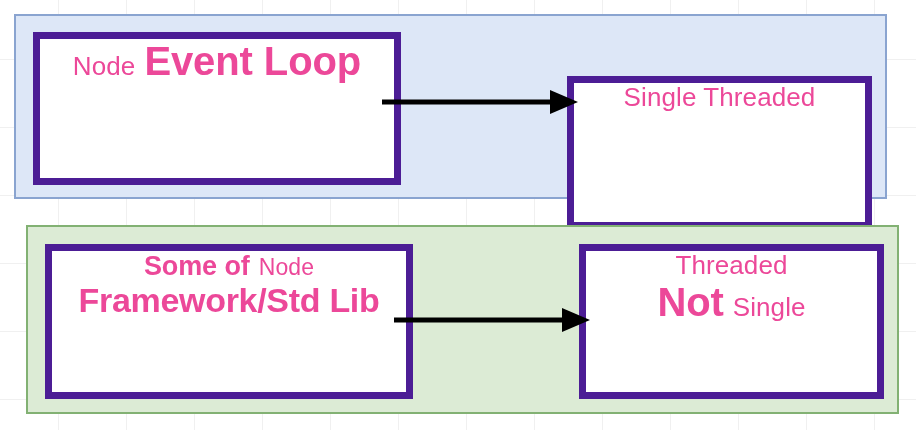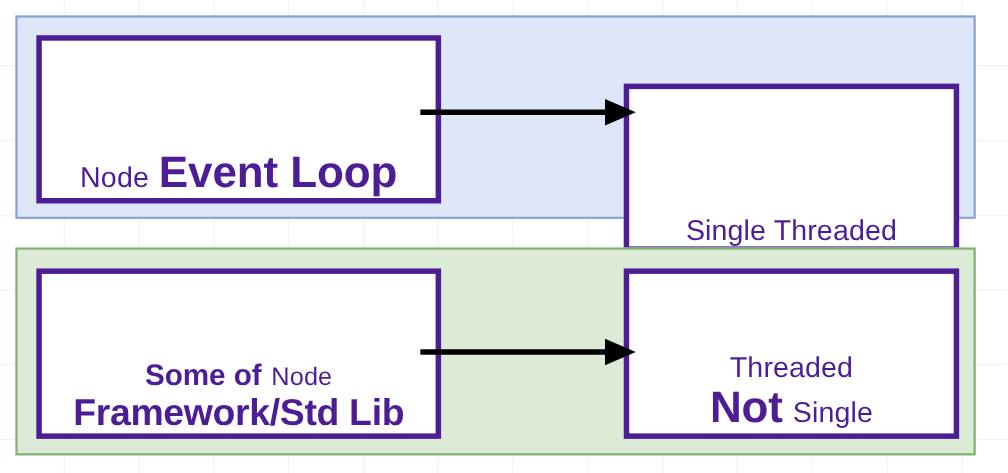--- a/index.html
+++ b/index.html
@@ -31,41 +31,41 @@
   }
   .group-blue {
     left: 14px;
     top: 14px;
     width: 873px;
     height: 185px;
     background: #dde7f7;
     border: 2px solid #8aa4d0;
   }
   .group-green {
-    left: 14px;
+    left: 26px;
     top: 225px;
     width: 873px;
     height: 189px;
     background: #dcebd5;
     border: 2px solid #82b173;
   }
 
   
   .node {
     position: absolute;
     box-sizing: border-box;
     background: #ffffff;
-    border: 5px solid #4c1d95;
+    border: 7px solid #4c1d95;
     display: flex;
     flex-direction: column;
     align-items: center;
-    justify-content: flex-end;
+    justify-content: flex-start;
     text-align: center;
     line-height: 1.12;
-    color: #4c1d95;
+    color: #ec4899;
   }
 
   
   .node-event-loop {
     left: 17px;
     top: 16px;
     width: 368px;
     height: 153px;
   }
   .node-single-threaded {

